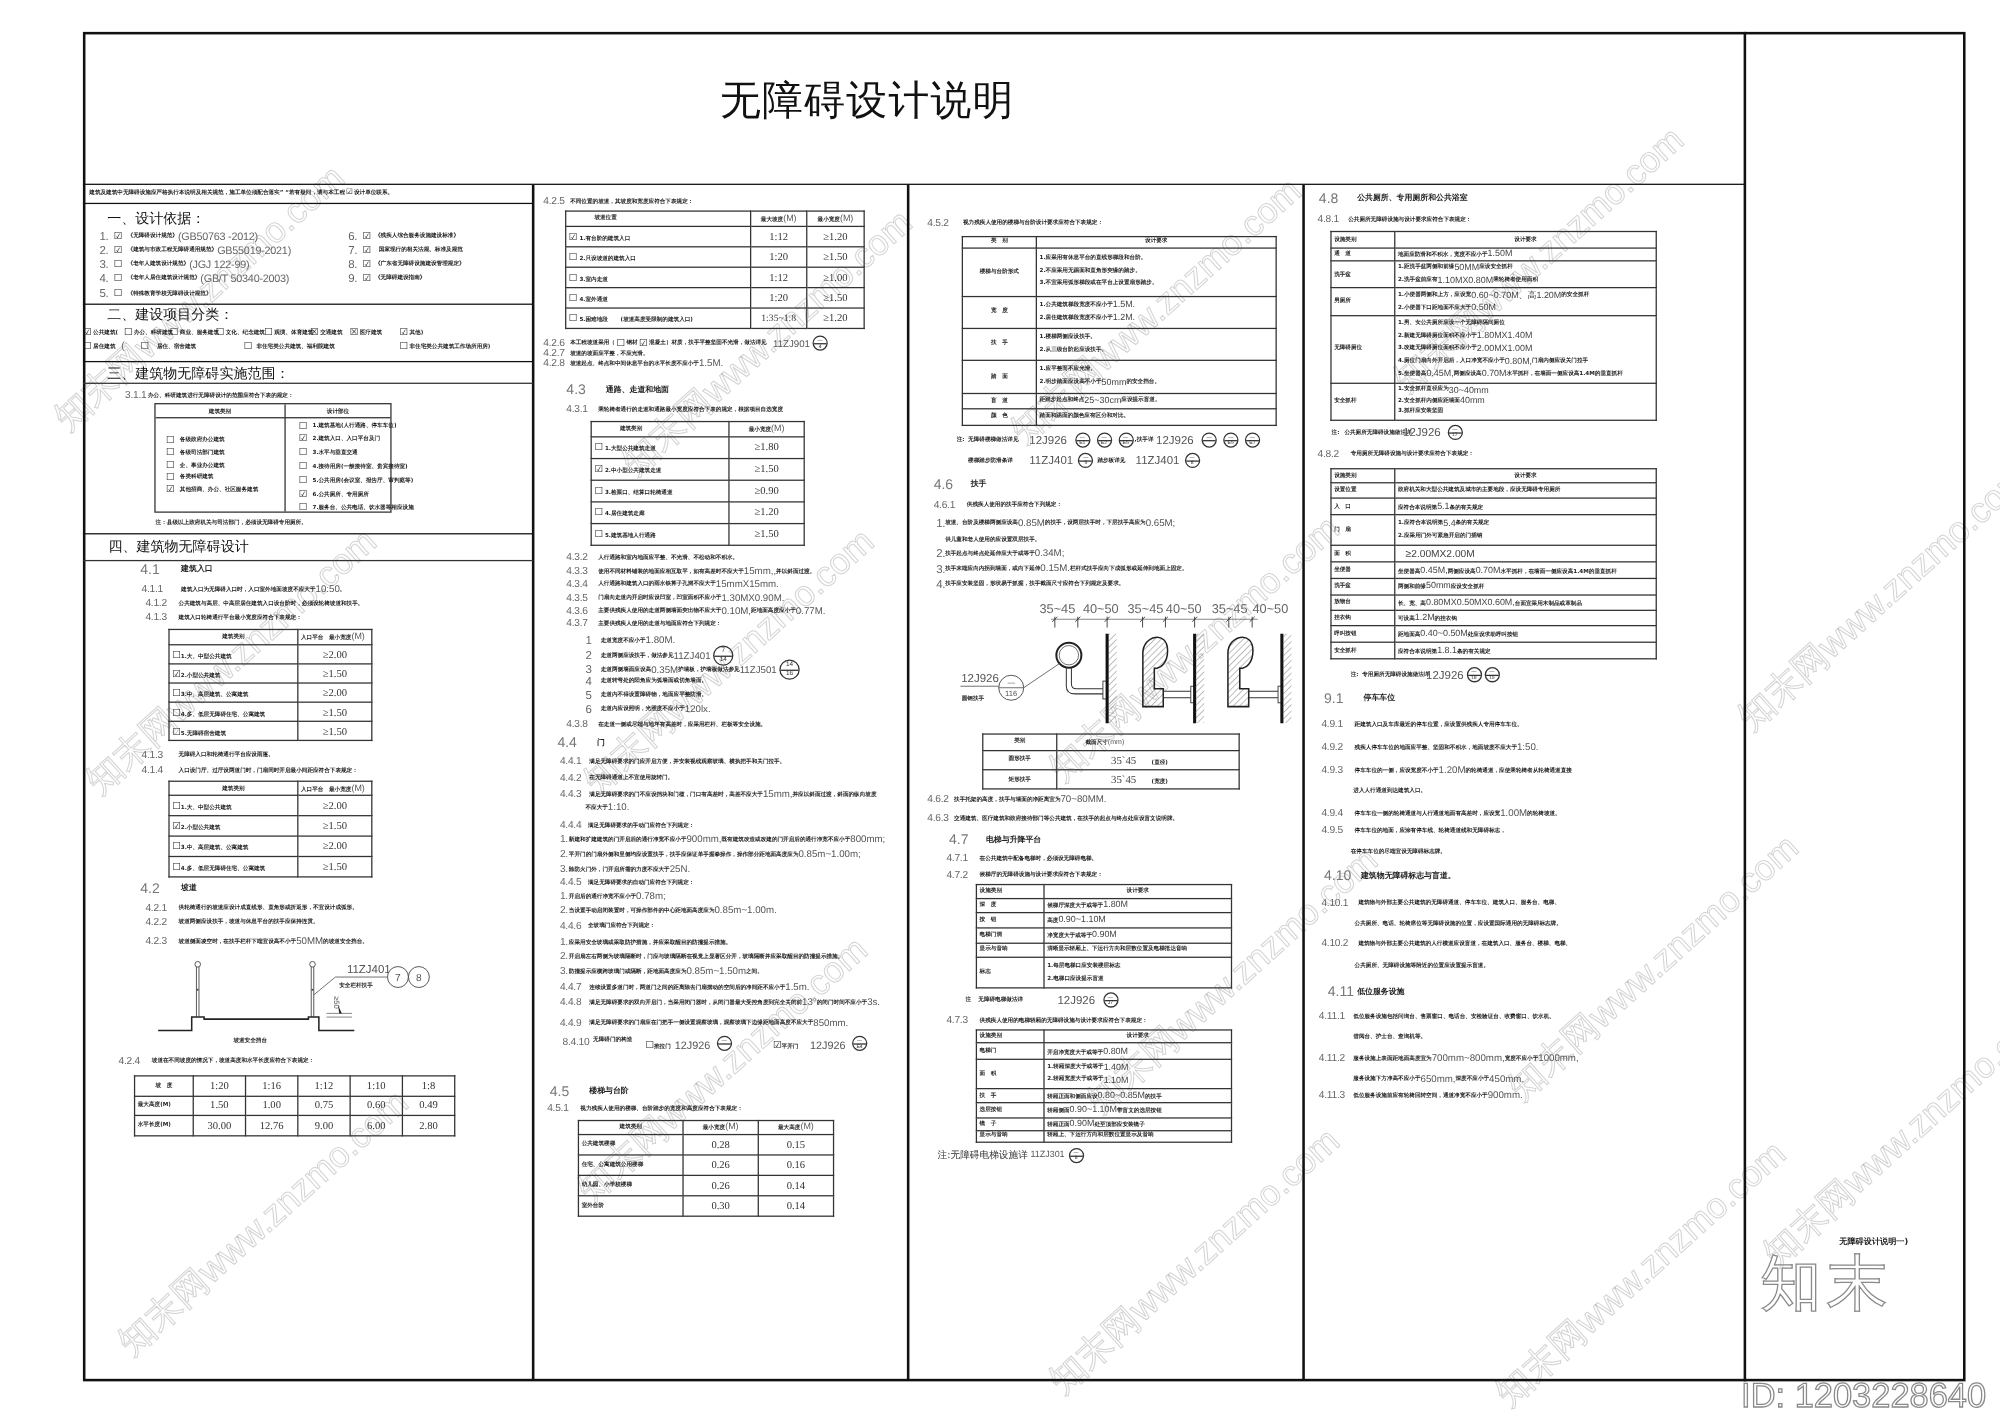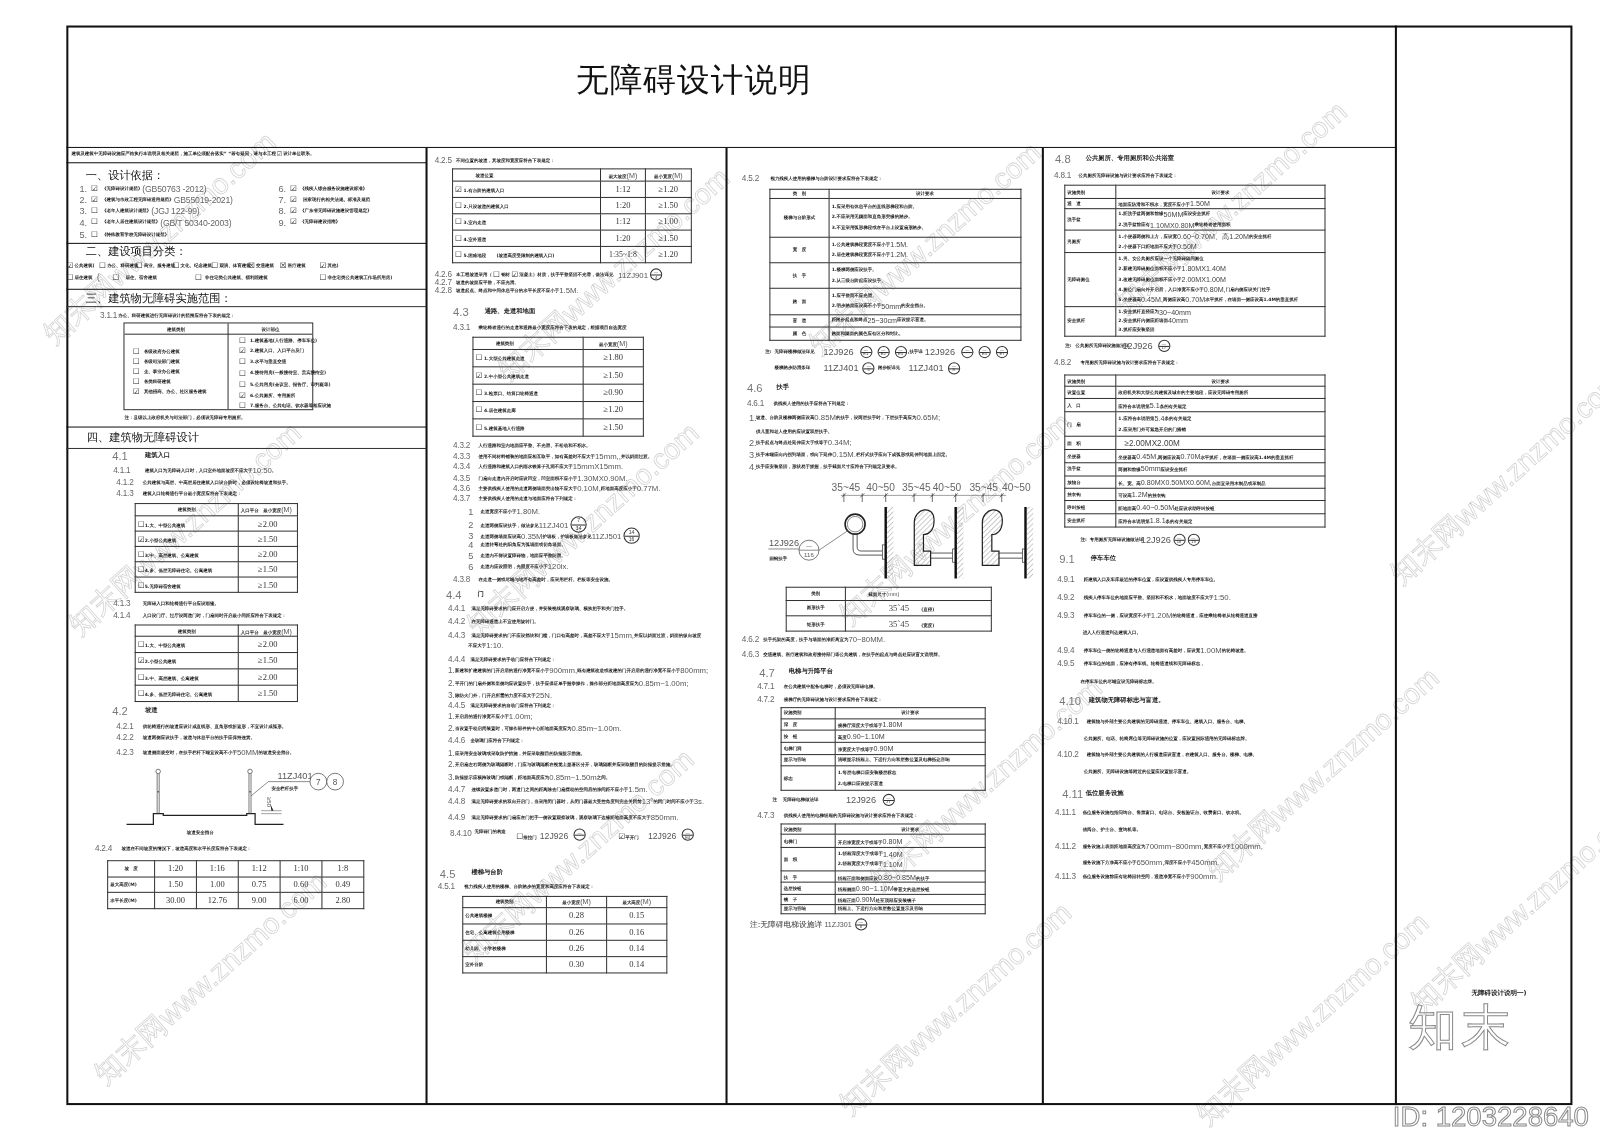--- a/index.html
+++ b/index.html
@@ -373,21 +373,21 @@
 <div class="lnb" style="left:437px;top:576px"><span class="hn" style="width:31px">4.4</span><span class="ht">门</span></div>
 <div class="ln" style="left:439px;top:591px"><span class="nm" style="width:23px">4.4.1</span><span class="cn">满足无障碍要求的门应开启方便，并安装视线观察玻璃、横执把手和关门拉手。</span></div>
 <div class="ln" style="left:439px;top:604px"><span class="nm" style="width:23px">4.4.2</span><span class="cn">在无障碍通道上不宜使用旋转门。</span></div>
 <div class="ln" style="left:439px;top:617px"><span class="nm" style="width:23px">4.4.3</span><span class="cn">满足无障碍要求的门不应设挡块和门槛，门口有高差时，高差不应大于</span><span class="v">15mm,</span><span class="cn">并应以斜面过渡，斜面的纵向坡度</span></div>
 <div class="ln" style="left:459px;top:627px"><span class="cn">不应大于</span><span class="v">1:10.</span></div>
 <div class="ln" style="left:439px;top:641px"><span class="nm" style="width:22px">4.4.4</span><span class="cn">满足无障碍要求的手动门应符合下列规定：</span></div>
 <div class="ln" style="left:439px;top:652px"><span class="nm" style="width:7px">1.</span><span class="cn">新建和扩建建筑的门开启后的通行净宽不应小于</span><span class="v">900mm,</span><span class="cn">既有建筑改造或改建的门开启后的通行净宽不应小于</span><span class="v">800mm;</span></div>
 <div class="ln" style="left:439px;top:664px"><span class="nm" style="width:7px">2.</span><span class="cn">平开门的门扇外侧和里侧均应设置扶手，扶手应保证单手握拳操作，操作部分距地面高度应为</span><span class="v">0.85m~1.00m;</span></div>
 <div class="ln" style="left:439px;top:676px"><span class="nm" style="width:7px">3.</span><span class="cn">除防火门外，门开启所需的力度不应大于</span><span class="v">25N.</span></div>
 <div class="ln" style="left:439px;top:686px"><span class="nm" style="width:22px">4.4.5</span><span class="cn">满足无障碍要求的自动门应符合下列规定：</span></div>
-<div class="ln" style="left:439px;top:697px"><span class="nm" style="width:7px">1.</span><span class="cn">开启后的通行净宽不应小于</span><span class="v">1.00m;</span></div>
+<div class="ln" style="left:439px;top:697px"><span class="nm" style="width:7px">1.</span><span class="cn">开启后的通行净宽不应小于</span><span class="v">0.78m;</span></div>
 <div class="ln" style="left:439px;top:708px"><span class="nm" style="width:7px">2.</span><span class="cn">当设置手动启闭装置时，可操作部件的中心距地面高度应为</span><span class="v">0.85m~1.00m.</span></div>
 <div class="ln" style="left:439px;top:720px"><span class="nm" style="width:22px">4.4.6</span><span class="cn">全玻璃门应符合下列规定：</span></div>
 <div class="ln" style="left:439px;top:733px"><span class="nm" style="width:7px">1.</span><span class="cn">应采用安全玻璃或采取防护措施，并应采取醒目的防撞提示措施。</span></div>
 <div class="ln" style="left:439px;top:744px"><span class="nm" style="width:7px">2.</span><span class="cn">开启扇左右两侧为玻璃隔断时，门应与玻璃隔断在视觉上显著区分开，玻璃隔断并应采取醒目的防撞提示措施。</span></div>
 <div class="ln" style="left:439px;top:756px"><span class="nm" style="width:7px">3.</span><span class="cn">防撞提示应横跨玻璃门或隔断，距地面高度应为</span><span class="v">0.85m~1.50m</span><span class="cn">之间。</span></div>
 <div class="ln" style="left:439px;top:768px"><span class="nm" style="width:23px">4.4.7</span><span class="cn">连续设置多道门时，两道门之间的距离除去门扇摆动的空间后的净间距不应小于</span><span class="v">1.5m.</span></div>
 <div class="ln" style="left:439px;top:780px"><span class="nm" style="width:23px">4.4.8</span><span class="cn">满足无障碍要求的双向开启门，当采用闭门器时，从闭门器最大受控角度到完全关闭前</span><span class="v">13°</span><span class="cn">的闭门时间不应小于</span><span class="v">3s.</span></div>
 <div class="ln" style="left:439px;top:796px"><span class="nm" style="width:23px">4.4.9</span><span class="cn">满足无障碍要求的门扇应在门把手一侧设置观察玻璃，观察玻璃下边缘距地面高度不应大于</span><span class="v">850mm.</span></div>
 <div class="ln" style="left:441px;top:812px;width:240px">
   <span class="nm" style="position:absolute;left:0;top:0">8.4.10</span>

